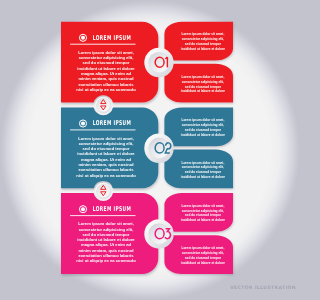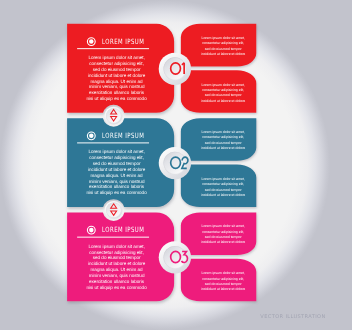--- a/index.html
+++ b/index.html
@@ -1,18 +1,18 @@
 <!DOCTYPE html>
 <html><head>
 <meta charset="utf-8">
 <style>
   html,body{margin:0;padding:0;}
   body{width:300px;height:300px;overflow:hidden;
        font-family:"Liberation Sans",sans-serif;background:#c2c3cc;}
-  #stage{position:relative;width:300px;height:300px;overflow:hidden;}
+  #stage{position:relative;width:300px;height:300px;overflow:hidden;font-weight:bold;}
   #bg{position:absolute;inset:0;
       background: radial-gradient(circle farthest-side at 50% 50%, #f3f3f3 0%, #f3f3f3 80%, #eeeef0 86.5%, #e2e3e9 91%, #d4d5dd 95%, #c8c9d2 98%, #c2c3cc 100%);}
   svg.layer{position:absolute;left:0;top:0;width:300px;height:300px;}
   .ttl{font-family:"DejaVu Sans",sans-serif;
        font-size:6.6px;letter-spacing:0.55px;fill:#ffffff;}
   .body{font-family:"Liberation Sans",sans-serif;font-size:4.17px;fill:#ffffff;}
   .sidebody{font-family:"Liberation Sans",sans-serif;font-size:3.21px;fill:#ffffff;}
   .foot{font-family:"DejaVu Sans",sans-serif;
         font-size:4.6px;fill:#a3a5b3;letter-spacing:0.35px;}
 </style>

